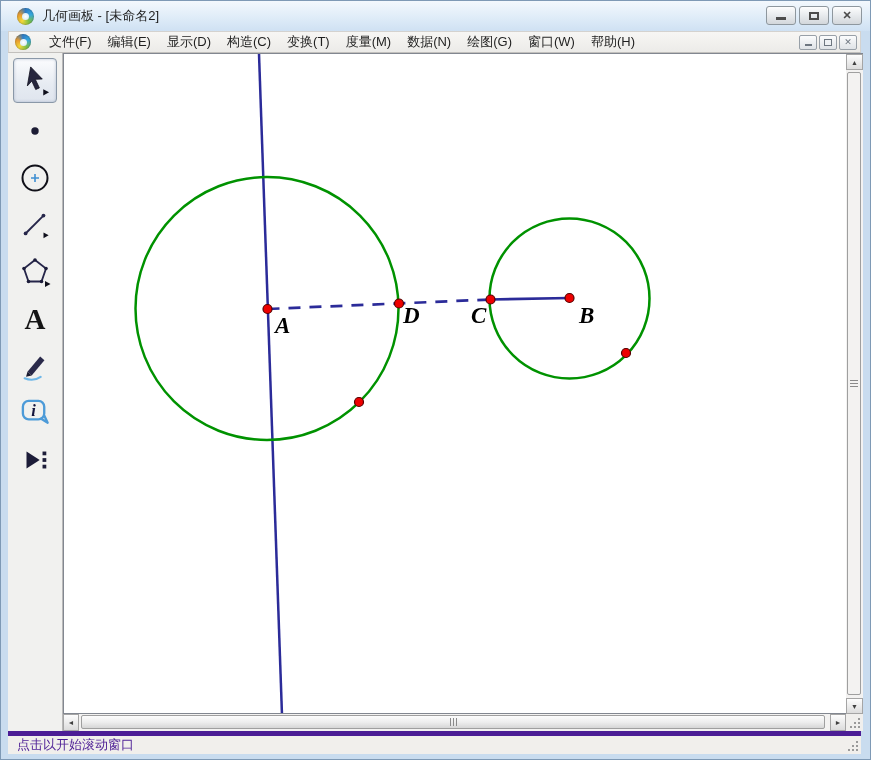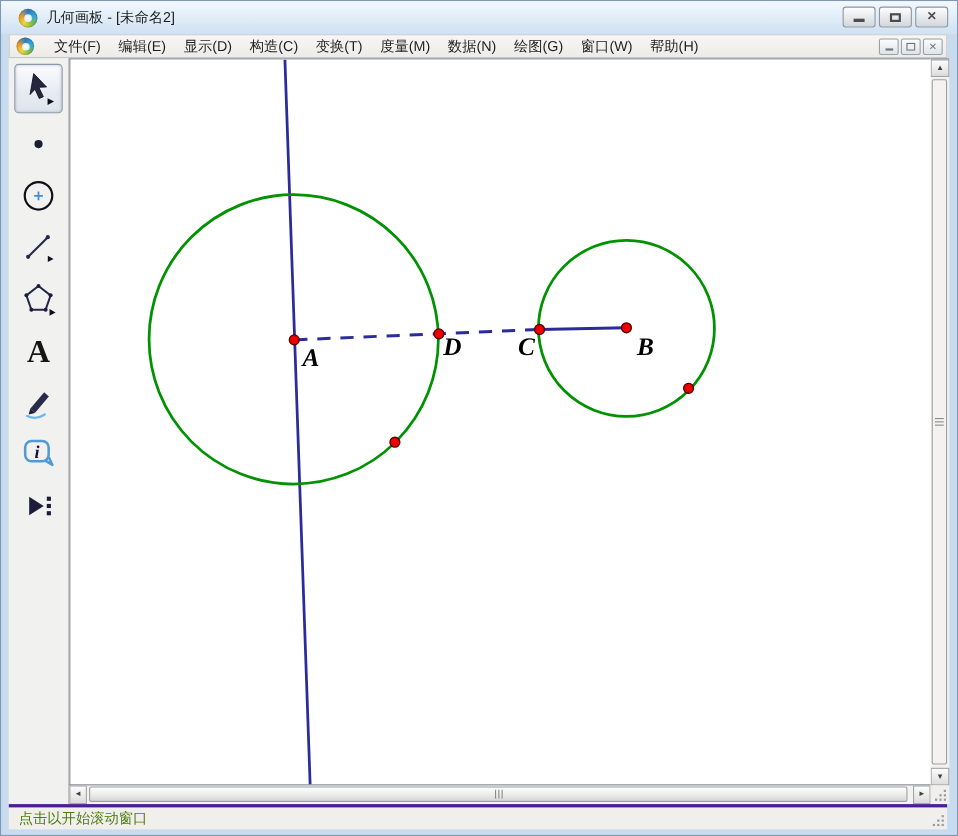--- a/index.html
+++ b/index.html
@@ -85,22 +85,22 @@
     border:1px solid #9f9f9f; border-radius:2px;
     background:linear-gradient(#fdfdfd,#ececec 55%,#d6d6d6);
     display:flex; align-items:center; justify-content:center; cursor:default;}
   .h-thumb::after{ content:""; height:8px; width:1px; background:#8a8a8a;
     box-shadow:-3px 0 #8a8a8a, 3px 0 #8a8a8a;}
   .corner{ width:17px; height:17px; background:#f0efed; position:relative;}
   .grip{ position:absolute; right:3px; bottom:3px; width:2px; height:2px; background:#9a9a9a;
     box-shadow:0 -4px #9a9a9a, 0 -8px #9a9a9a, -4px 0 #9a9a9a, -8px 0 #9a9a9a, -4px -4px #9a9a9a;}
   
   .statusbar{ margin:0 9px 0 7px; height:23px; flex:0 0 23px; background:#f1efec;
-    border-top:3px solid #4c1d95; display:flex; align-items:center; position:relative;
-    font-size:13px; color:#4d7c0f; padding-left:9px;}
+    border-top:5px solid #4c1d95; display:flex; align-items:center; position:relative;
+    font-size:13px; color:#4c1d95; padding-left:9px;}
   .bottom-frame{ flex:1 1 auto;}
 </style>
 </head>
 <body>
 
 <div class="window">
 
   <div class="titlebar">
     <div class="swirl"></div>
     <span class="title-text">几何画板 - [未命名2]</span>

